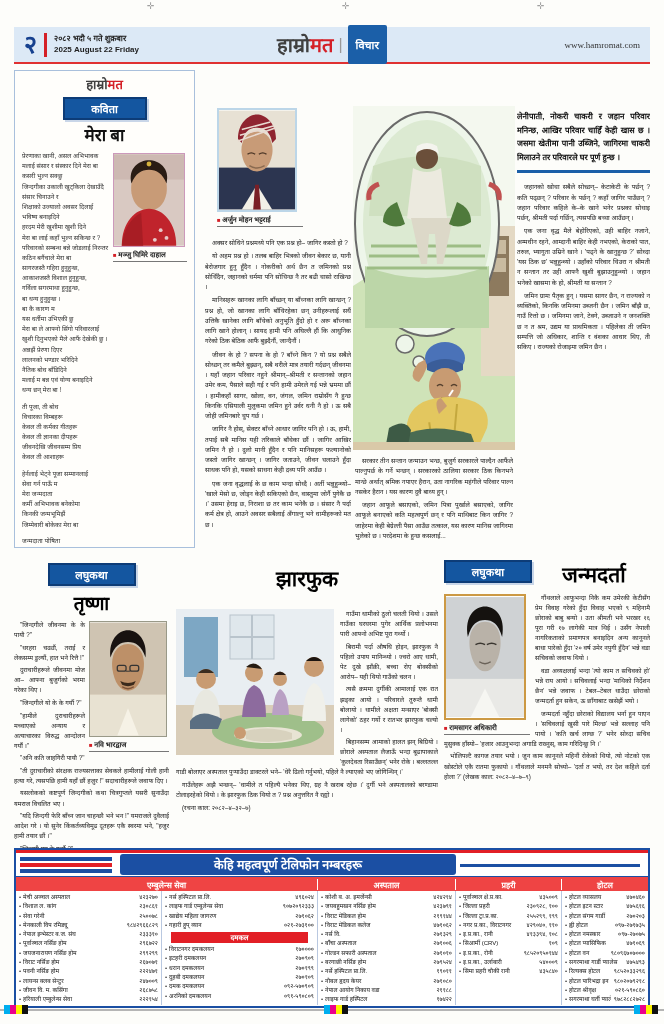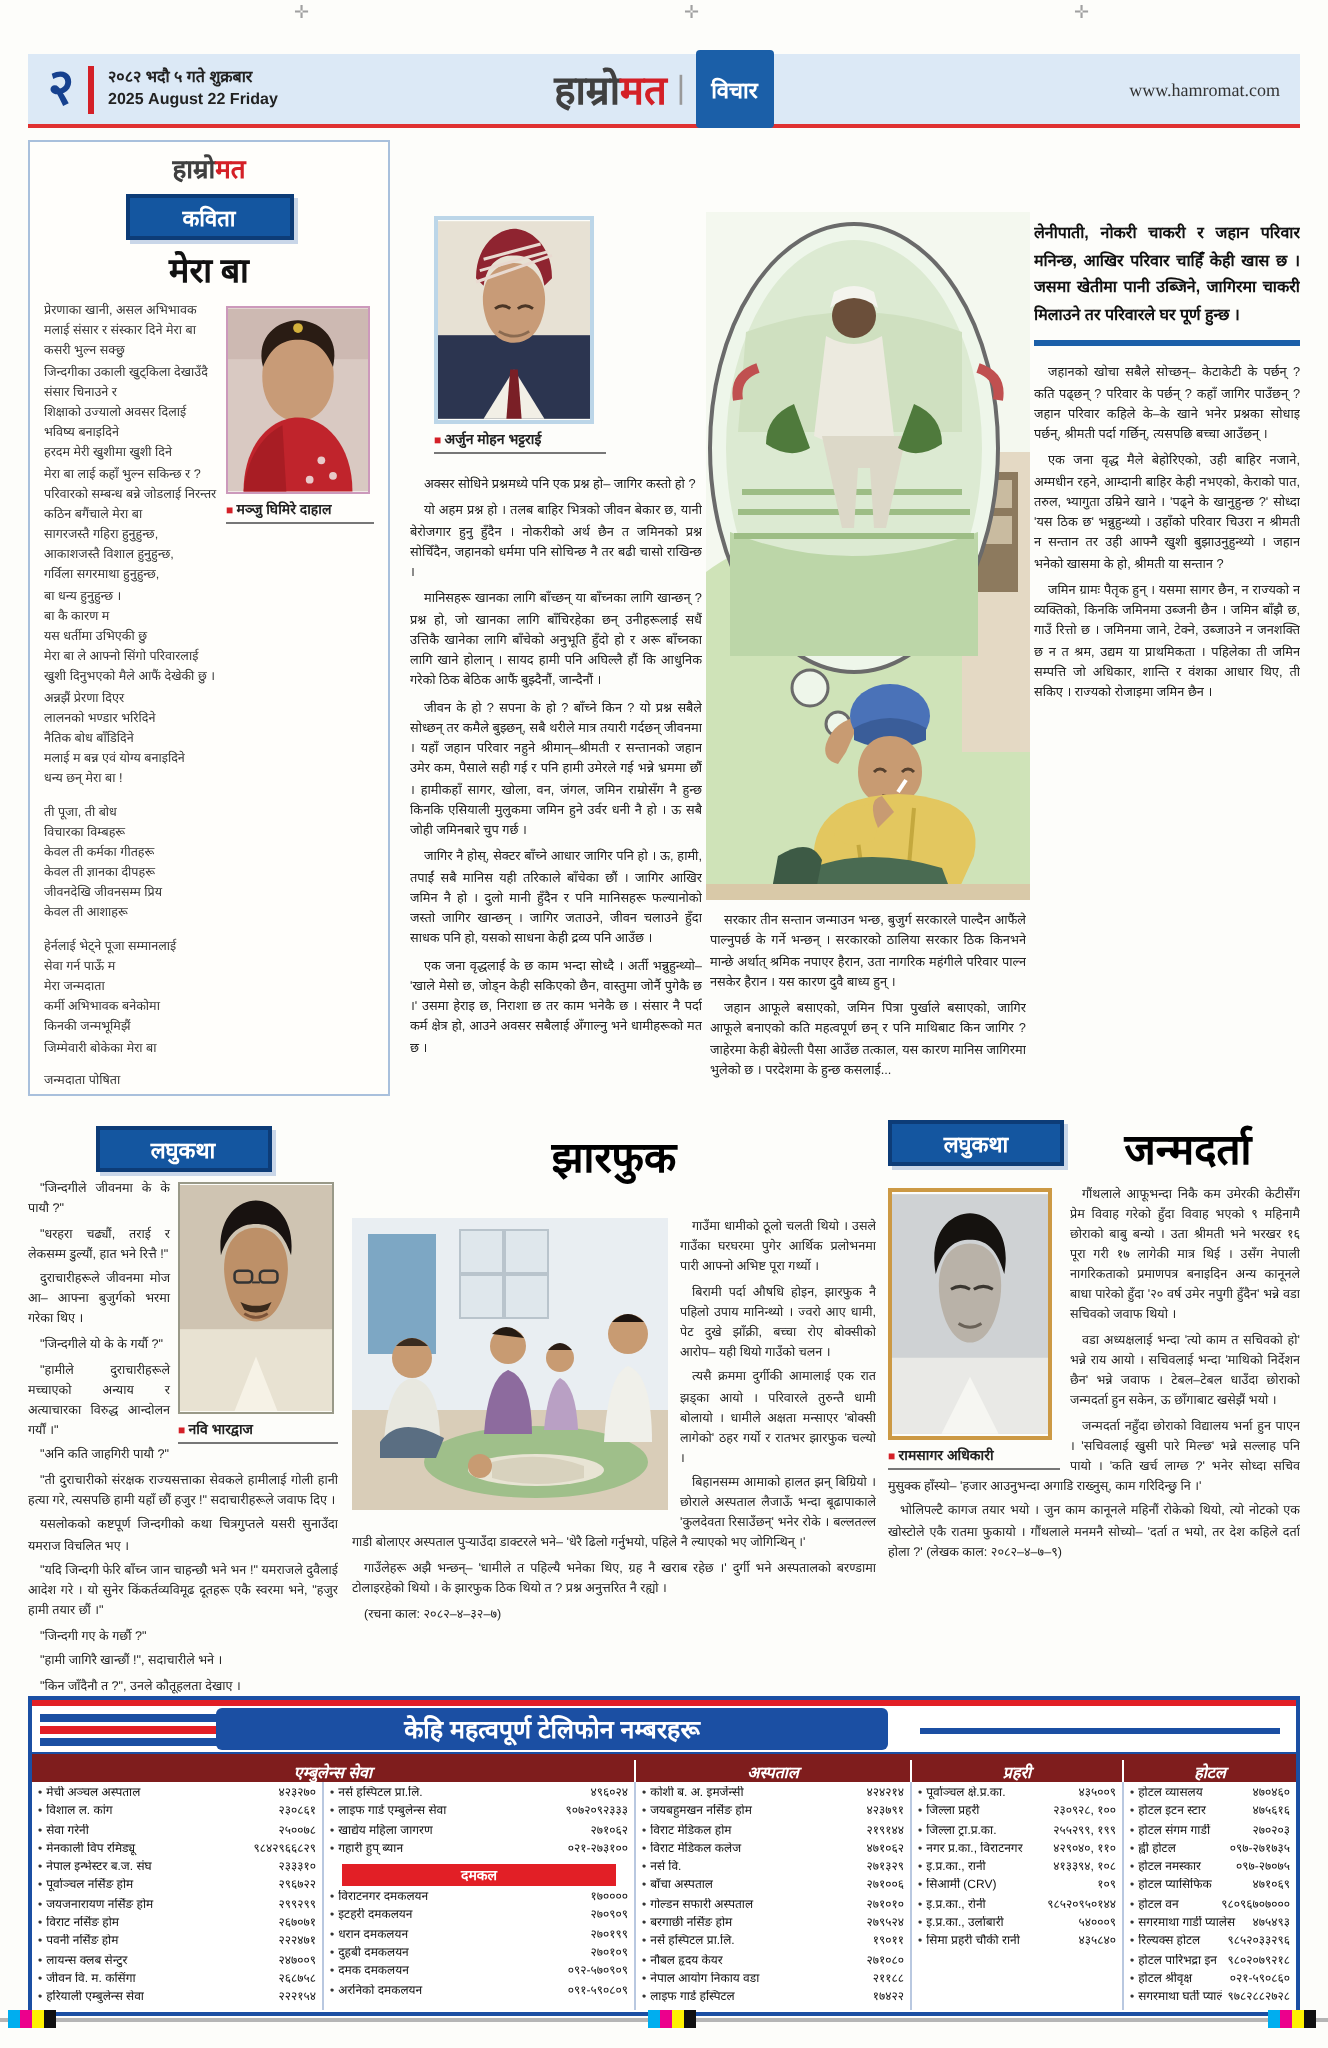--- a/index.html
+++ b/index.html
@@ -74,25 +74,25 @@
   .janmadarta .story-title { font-size:21px; flex:1; }
   .jd-photo { float:left; width:86px; margin:1px 5px 3px 0; }
   .jd-photo svg { display:block; border:2px solid #c94; }
 
   
   .phones { position:absolute; left:14px; top:848px; width:636px; height:160px; border:2px solid #1b4fa3; background:#fff; }
   .ph-banner { position:relative; height:27px; border-bottom:1px solid #1b4fa3; background:#fff; }
   .ph-topline { position:absolute; left:0; right:0; top:0; height:3px; background:#e21f26; }
   .ph-leftbars { position:absolute; left:4px; top:7px; width:92px; height:16px;
                  background:repeating-linear-gradient(180deg,#1b4fa3 0 4px,#fff 4px 6px,#e21f26 6px 10px,#fff 10px 12px,#1b4fa3 12px 16px); }
-  .ph-title { position:absolute; left:92px; top:4px; width:336px; height:21px; background:#1b4fa3; color:#fff;
+  .ph-title { position:absolute; left:104px; top:4px; width:336px; height:21px; background:#1b4fa3; color:#fff;
               border-radius:3px; display:flex; align-items:center; justify-content:center;
               font-size:12.5px; font-weight:bold; }
   .ph-rightline { position:absolute; right:8px; top:14px; width:180px; height:3px; background:#1b4fa3; }
-  .ph-headrow { display:flex; background:#7f1d1d; color:#fff; font-weight:bold; font-size:8px; height:14px; align-items:flex-end; text-align:center;font-style:italic; }
+  .ph-headrow { display:flex; background:#ef4444; color:#fff; font-weight:bold; font-size:8px; height:14px; align-items:center; text-align:center; }
   .ph-headrow > div { border-right:1px solid #fff; }
   .ph-h1 { width:302px; } .ph-h2 { width:138px; } .ph-h3 { width:106px; } .ph-h4 { width:86px; border-right:none !important; }
   .ph-body { display:flex; height:114px; overflow:hidden; }
   .ph-col { padding:2px 3px; overflow:hidden; border-right:1px solid #b9c8e0; }
   .ph-ca { width:146px; } .ph-cb { width:156px; } .ph-cc { width:138px; } .ph-cd { width:106px; } .ph-ce { width:86px; border-right:none; }
   .ph-row { display:flex; font-size:6px; line-height:1.55; color:#111; }
   .ph-row::before { content:"•"; margin-right:2px; color:#333; }
   .ph-name { flex:1; white-space:nowrap; overflow:hidden; }
   .ph-num { margin-left:3px; white-space:nowrap; }
   .damkal { background:#e21f26; color:#fff; font-weight:bold; font-size:7px; text-align:center; margin:2px 6px; padding:1px 0; }
@@ -276,20 +276,21 @@
           <p>एक जना वृद्ध मैले बेहोरिएको, उही बाहिर नजाने, अम्मधीन रहने, आम्दानी बाहिर केही नभएको, केराको पात, तरुल, भ्यागुता उम्रिने खाने । 'पढ्ने के खानुहुन्छ ?' सोध्दा 'यस ठिक छ' भन्नुहुन्थ्यो । उहाँको परिवार चिउरा न श्रीमती न सन्तान तर उही आफ्नै खुशी बुझाउनुहुन्थ्यो । जहान भनेको खासमा के हो, श्रीमती या सन्तान ?</p>
           <p>जमिन ग्रामः पैतृक हुन् । यसमा सागर छैन, न राज्यको न व्यक्तिको, किनकि जमिनमा उब्जनी छैन । जमिन बाँझै छ, गाउँ रित्तो छ । जमिनमा जाने, टेक्ने, उब्जाउने न जनशक्ति छ न त श्रम, उद्यम या प्राथमिकता । पहिलेका ती जमिन सम्पत्ति जो अधिकार, शान्ति र वंशका आधार थिए, ती सकिए । राज्यको रोजाइमा जमिन छैन ।</p>
         </div>
     </div>
   </div>
 
   <div class="stories">
 
     <div class="trishna">
       <div class="story-badge">लघुकथा</div>
+      <div class="story-title">तृष्णा</div>
       <div class="trishna-photo">
         <svg width="78" height="116" viewBox="0 0 78 116">
           <rect width="78" height="116" fill="#cfc4b2"></rect>
           <rect x="0" y="74" width="78" height="42" fill="#e8e2d2"></rect>
           <path d="M28 116 L39 88 L50 116 Z" fill="#f6f2e6"></path>
           <path d="M39 22 C27 22 21 34 23 48 C25 62 31 70 39 70 C47 70 53 62 55 48 C57 34 51 22 39 22 Z" fill="#bd9068"></path>
           <path d="M21 36 C19 18 29 8 39 8 C49 8 59 18 57 36 C53 24 47 20 39 20 C31 20 25 24 21 36 Z" fill="#181210"></path>
           <rect x="28" y="44" width="9" height="6" rx="2" fill="none" stroke="#333" stroke-width="1.3"></rect>
           <rect x="41" y="44" width="9" height="6" rx="2" fill="none" stroke="#333" stroke-width="1.3"></rect>
           <path d="M37 50 h4" stroke="#333" stroke-width="1"></path>

